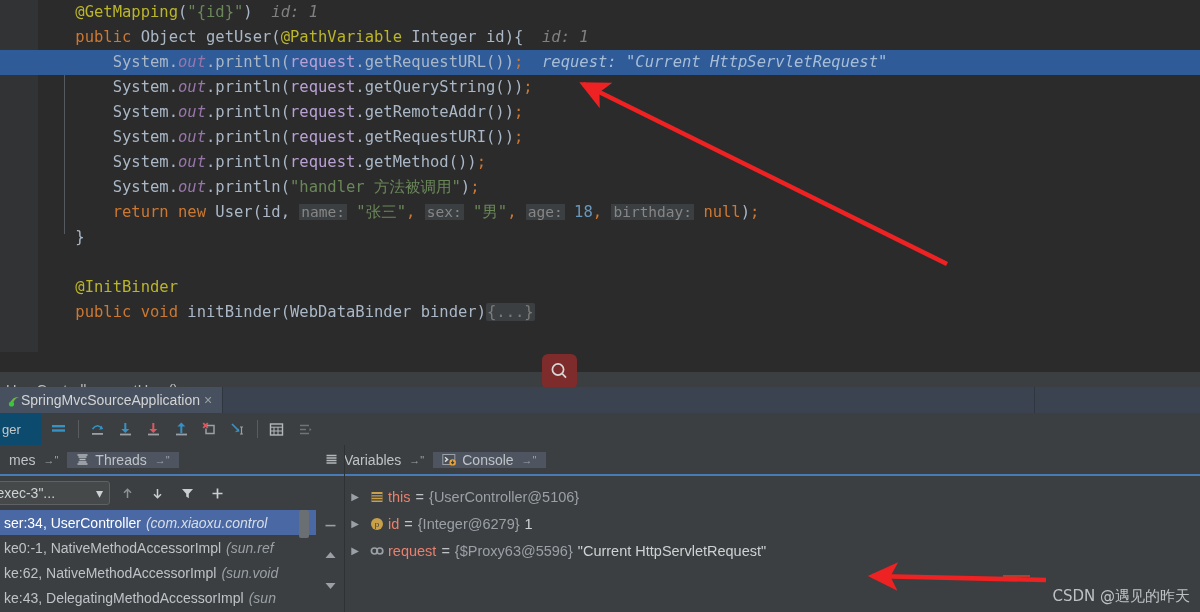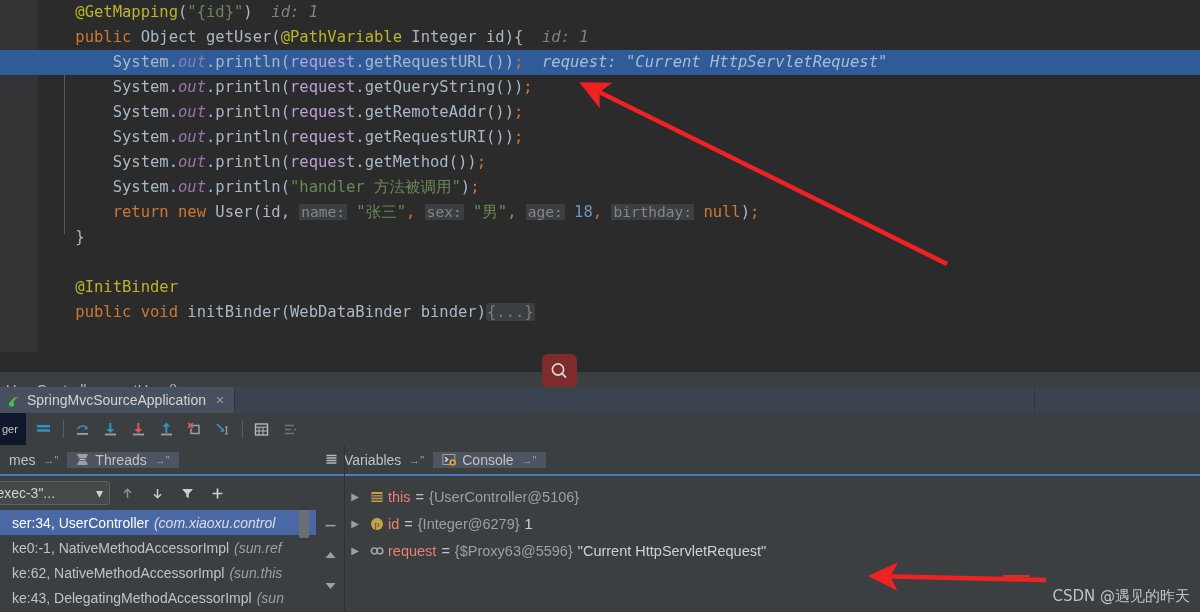--- a/index.html
+++ b/index.html
@@ -64,37 +64,37 @@
     width: 35px; height: 35px; border-radius: 6px;
     background: #7e2b2b; display: flex; align-items: center; justify-content: center;
   }
 
   
   .runtabs {
     position: absolute; left: 0; top: 387px; width: 1200px; height: 26px;
     background: #3c4350; display: flex; align-items: stretch;
   }
   .runtab {
-    display: flex; align-items: center; gap: 6px;
+    display: flex; align-items: center; 
     padding: 0 10px 0 8px; background: #46505e;
     border-right: 1px solid #2f3640;
     font-size: 14px; color: #d4d4d4;
   }
   .runtab .tabclose { color: #9aa0a8; font-size: 14px; margin-left: 4px; }
   .runtab-filler { flex: 1; background: #3c4350; border-right: 1px solid #2f3640; }
   .runtab-end { width: 165px; background: #3c4350; }
 
   
   .debugbar {
     position: absolute; left: 0; top: 413px; width: 1200px; height: 32px;
     background: #3c3f41; display: flex; align-items: center;
   }
   .dbg-label {
-    background: #0f172a; color: #c7c7c7; font-size: 11px;
-    height: 32px; display: flex; align-items: center; padding: 0 8px 0 2px;
+    background: #0c4a6e; color: #c7c7c7; font-size: 13px;
+    height: 32px; display: flex; align-items: center; padding: 0 20px 0 2px;
   }
   .dbg-icons { display: flex; align-items: center; gap: 0; margin-left: 4px; }
   .dbg-btn { width: 28px; height: 28px; display: flex; align-items: center; justify-content: center; }
   .dbg-div { width: 1px; height: 18px; background: #5a5d5f; margin: 0 5px; }
 
   
   .panes { position: absolute; left: 0; top: 445px; width: 1200px; height: 167px; background: #3c3f41; }
   .pane-left  { position: absolute; left: 0;   top: 0; width: 316px; height: 167px; }
   .pane-right { position: absolute; left: 316px; top: 0; width: 884px; height: 167px; }
 
@@ -112,21 +112,21 @@
     width: 200px; height: 24px; margin-left: -90px;
     background: #45494a; border: 1px solid #5e6264; border-radius: 3px;
     display: flex; align-items: center; justify-content: space-between;
     padding: 0 6px; color: #cfd2d4; font-size: 14px; white-space: nowrap; overflow: hidden;
   }
   .mini-btn { width: 26px; height: 24px; display: flex; align-items: center; justify-content: center; }
 
   .frames { position: absolute; left: 0; top: 65px; width: 316px; height: 102px; overflow: hidden; }
   .frame-row {
     height: 25px; display: flex; align-items: center;
-    font-size: 14px; color: #bfc3c7; white-space: nowrap; padding-left: 12px;
+    font-size: 14px; color: #bfc3c7; white-space: nowrap; padding-left: 4px;
   }
   .frame-row.sel { background: #4a69a4; color: #ffffff; }
   .frame-pkg { color: #9aa0a6; font-style: italic; margin-left: 5px; }
   .frame-row.sel .frame-pkg { color: #d7dde6; }
 
   .frames-scroll {
     position: absolute; left: 299px; top: 65px; width: 10px; height: 28px;
     background: #6a6f73; border-radius: 2px;
   }
   .side-arrows {
@@ -310,21 +310,21 @@
           <div class="frame-row sel">
             <span>ser:34, UserController</span>
             <span class="frame-pkg">(com.xiaoxu.control</span>
           </div>
           <div class="frame-row">
             <span>ke0:-1, NativeMethodAccessorImpl</span>
             <span class="frame-pkg">(sun.ref</span>
           </div>
           <div class="frame-row">
             <span>ke:62, NativeMethodAccessorImpl</span>
-            <span class="frame-pkg">(sun.this</span>
+            <span class="frame-pkg">(sun.void</span>
           </div>
           <div class="frame-row">
             <span>ke:43, DelegatingMethodAccessorImpl</span>
             <span class="frame-pkg">(sun</span>
           </div>
         </div>
       <div class="frames-scroll"></div>
     </div>
 
     <div class="side-arrows">

